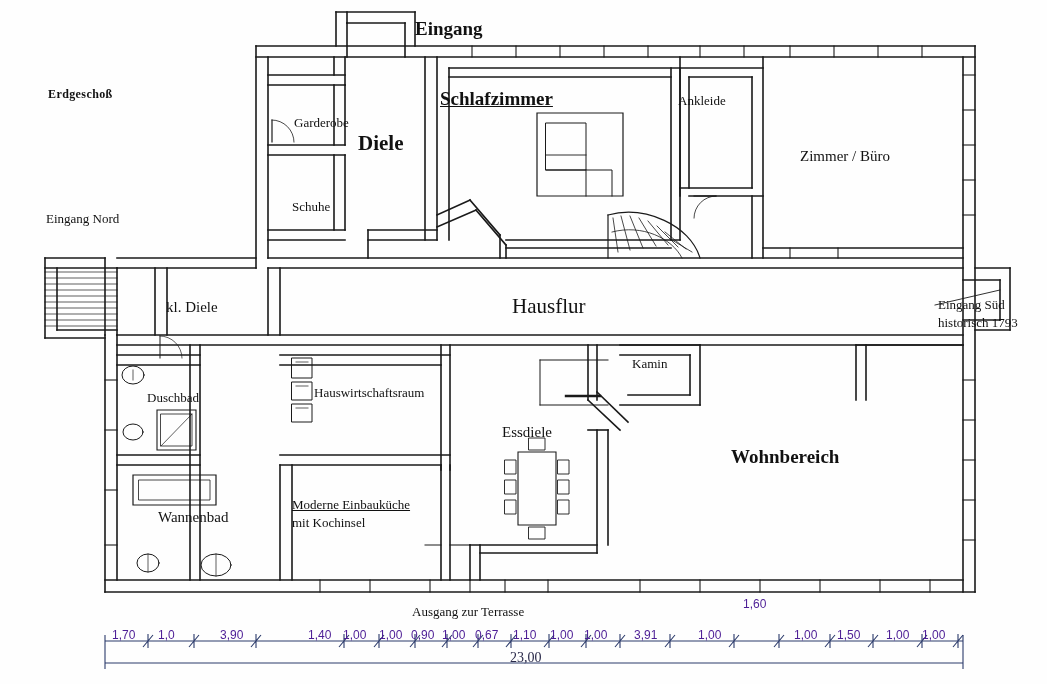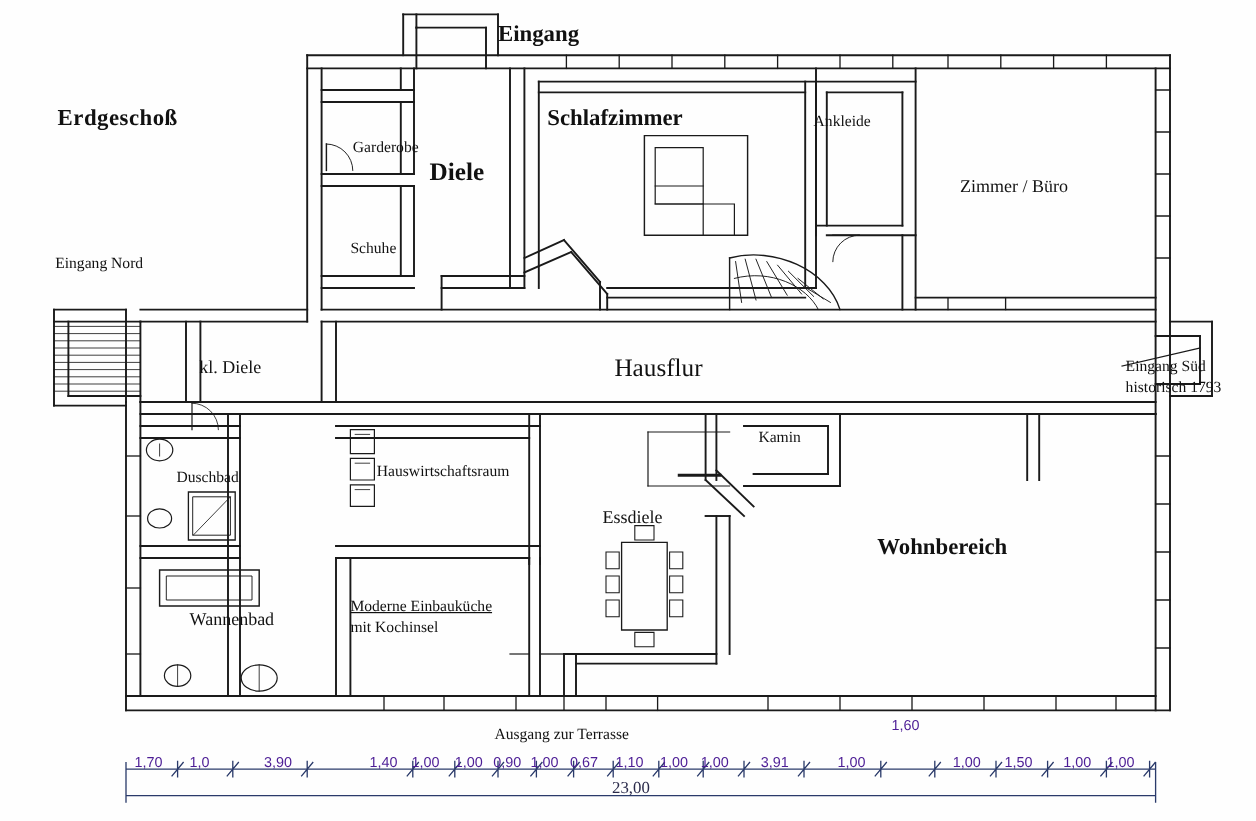--- a/index.html
+++ b/index.html
@@ -29,21 +29,21 @@
     position: absolute;
     white-space: nowrap;
     font-family: "Liberation Serif", serif;
     color: #111;
     line-height: 1.15;
   }
   .lbl-sm { font-size: 13px; }
   .lbl-md { font-size: 15px; }
   .lbl-lg { font-size: 19px; }
   .lbl-xl { font-size: 21px; }
-  .lbl-title { font-size: 19px; letter-spacing: .4px; }
+  .lbl-title { font-size: 12px; letter-spacing: .4px; }
   .lbl-bold { font-weight: bold; }
   .dim {
     position: absolute;
     font-family: Liberation Sans, sans-serif;
     font-size: 12px;
     color: #4c1d95;
     white-space: nowrap;
   }
   .dim-total {
     position: absolute;
@@ -361,21 +361,21 @@
       </g>
   </svg>
 
   <div class="lbl lbl-title lbl-bold" style="left:48px; top:88px;">Erdgeschoß</div>
 
   <div id="room-labels">
       <div class="lbl lbl-lg lbl-bold" style="left: 415px; top: 18px;">Eingang</div>
       <div class="lbl lbl-sm" style="left: 294px; top: 116px;">Garderobe</div>
       <div class="lbl lbl-xl lbl-bold" style="left: 358px; top: 131px;">Diele</div>
       <div class="lbl lbl-sm" style="left: 292px; top: 200px;">Schuhe</div>
-      <div class="lbl lbl-lg lbl-bold" style="left: 456px; top: 88px;">Schlafzimmer</div>
+      <div class="lbl lbl-lg lbl-bold" style="left: 440px; top: 88px; text-decoration: underline;">Schlafzimmer</div>
       <div class="lbl lbl-sm" style="left: 678px; top: 94px;">Ankleide</div>
       <div class="lbl lbl-md" style="left: 800px; top: 148px;">Zimmer / Büro</div>
       <div class="lbl lbl-sm" style="left: 46px; top: 212px;">Eingang Nord</div>
       <div class="lbl lbl-md" style="left: 166px; top: 299px;">kl. Diele</div>
       <div class="lbl lbl-xl" style="left: 512px; top: 294px;">Hausflur</div>
       <div class="lbl lbl-sm" style="left: 938px; top: 298px;">Eingang Süd</div>
       <div class="lbl lbl-sm" style="left: 938px; top: 316px;">historisch 1793</div>
       <div class="lbl lbl-sm" style="left: 147px; top: 391px;">Duschbad</div>
       <div class="lbl lbl-sm" style="left: 314px; top: 386px;">Hauswirtschaftsraum</div>
       <div class="lbl lbl-sm" style="left: 632px; top: 357px;">Kamin</div>

